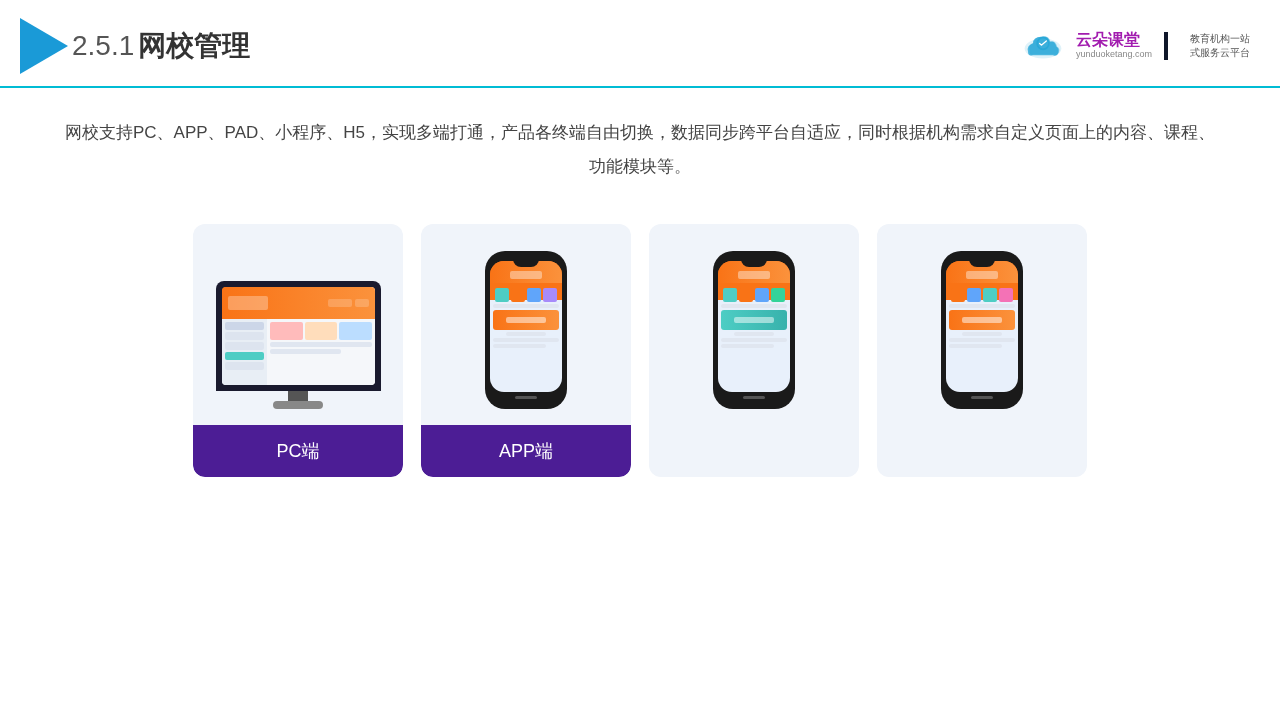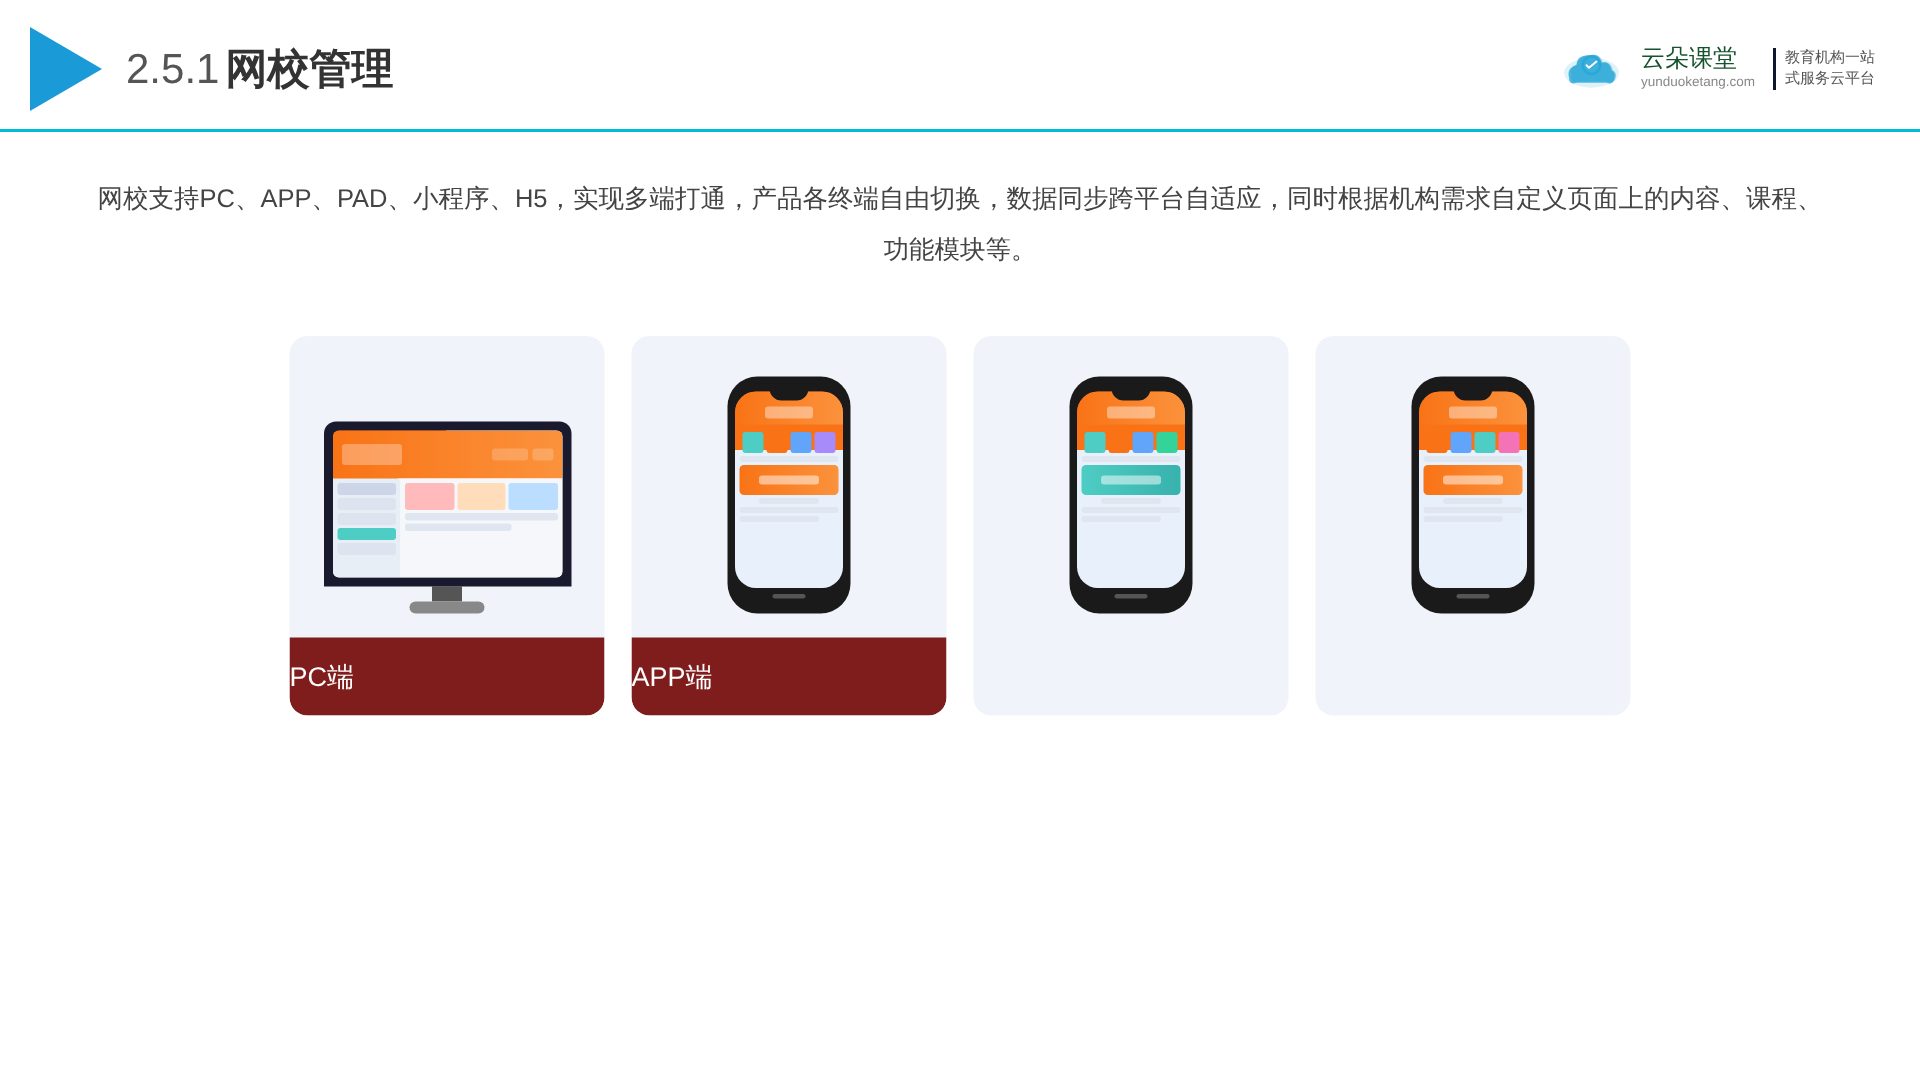--- a/index.html
+++ b/index.html
@@ -17,21 +17,21 @@
       display: flex;
       align-items: center;
       justify-content: space-between;
       padding: 18px 30px 0 20px;
       border-bottom: 2px solid #00bcd4;
       padding-bottom: 12px;
     }
     .header-left {
       display: flex;
       align-items: center;
-      gap: 16px;
+      gap: 4px;
     }
     .logo-triangle {
       width: 0;
       height: 0;
       border-top: 28px solid transparent;
       border-bottom: 28px solid transparent;
       border-left: 48px solid #1a9ad7;
       position: relative;
     }
     .title-text {
@@ -186,25 +186,25 @@
       height: 3px;
       background: #555;
       border-radius: 2px;
       margin-top: 4px;
     }
 
     
     .card-label {
       width: calc(100% + 20px);
       margin: 16px -10px 0 -10px;
-      background: #7f1d1d;
+      background: #4c1d95;
       color: #fff;
       font-size: 18px;
       font-weight: 500;
-      text-align: left;
+      text-align: center;
       padding: 14px 0;
       border-radius: 0 0 12px 12px;
     }
 
     
     .brand-logo-area {
       display: flex;
       align-items: center;
       gap: 8px;
     }
@@ -212,34 +212,34 @@
       width: 50px;
       height: 36px;
     }
     .brand-info {
       display: flex;
       flex-direction: column;
       justify-content: center;
     }
     .brand-name-text {
       font-size: 16px;
-      color: #14532d;
-      font-weight: normal;
+      color: #a21caf;
+      font-weight: bold;
       line-height: 1;
     }
     .brand-url-text {
       font-size: 9px;
       color: #888;
       line-height: 1.4;
     }
     .brand-slogan {
       font-size: 10px;
       color: #555;
-      border-left: 2px solid #0f172a;
-      padding-left: 6px;
+      border-left: 4px solid #0f172a;
+      padding-left: 22px;
       margin-left: 4px;
       line-height: 1.4;
       white-space: pre;
     }
   </style>
 </head>
 <body>
 
 <div class="header">
   <div class="header-left">

